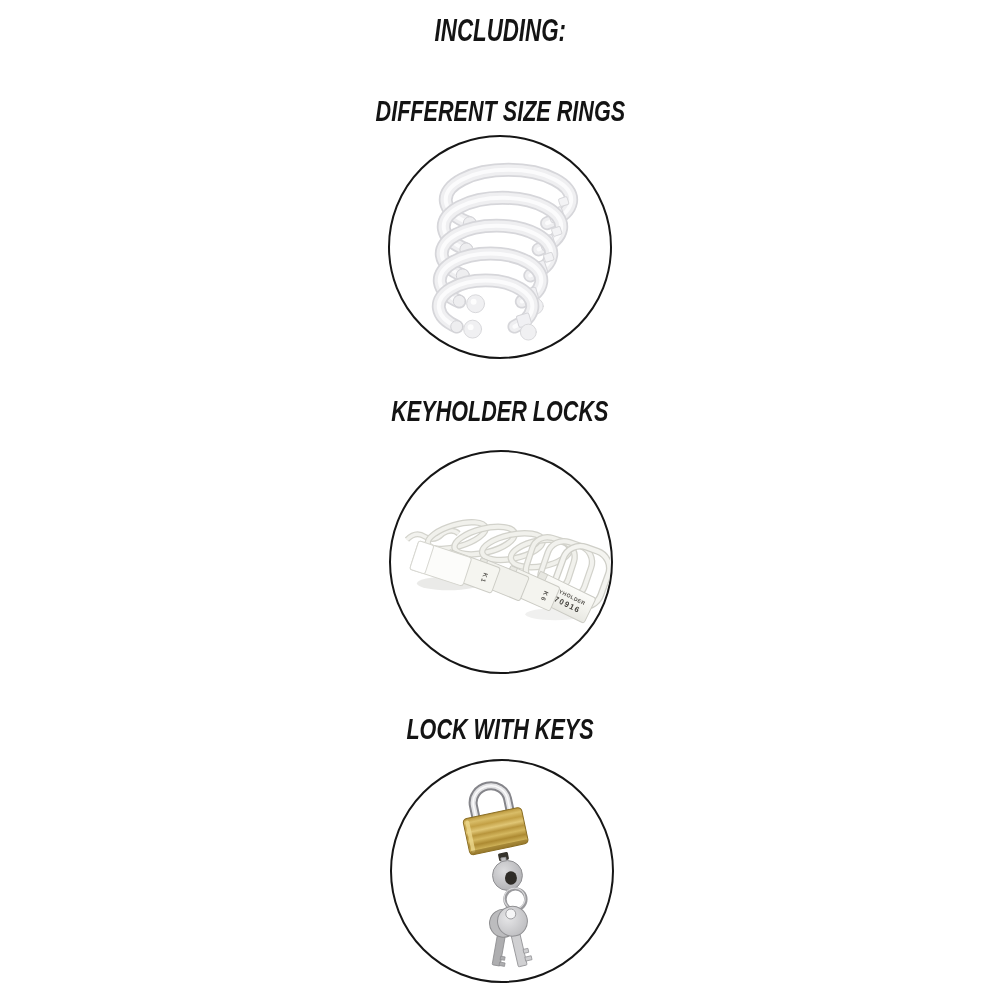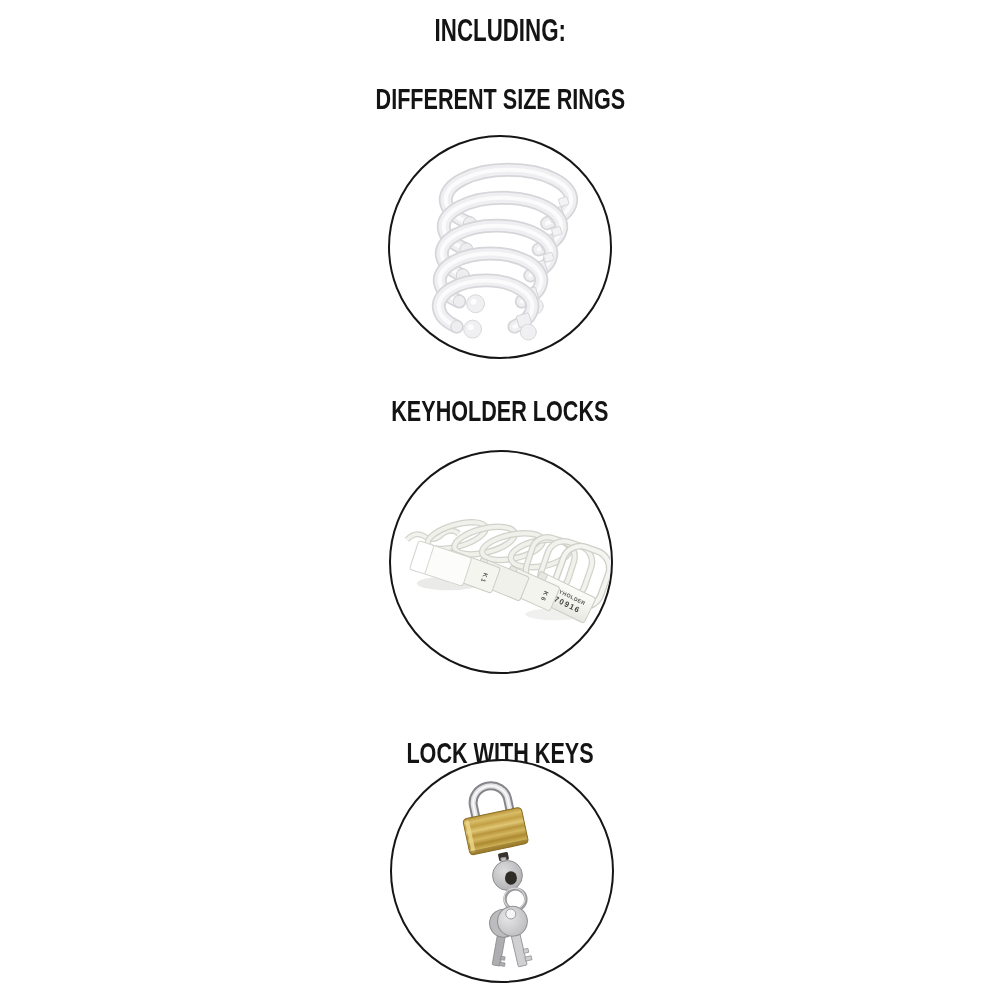--- a/index.html
+++ b/index.html
@@ -1,32 +1,32 @@
 <!DOCTYPE html>
 <html><head>
 <meta charset="utf-8">
 <style>
   html,body{margin:0;padding:0;background:#ffffff;}
   body{width:1000px;height:1000px;position:relative;overflow:hidden;
        font-family:"Liberation Sans",sans-serif;}
-  .title-row{position:absolute;left:0;right:0;text-align:center;white-space:nowrap;}
+  .title-row{position:absolute;left:0;right:0;text-align:center;white-space:nowrap;font-style:italic;}
   .condensed{display:inline-block;transform:scaleX(0.72);transform-origin:50% 50%;
              font-weight:700;color:#141414;letter-spacing:0px;line-height:1;}
   .heading{font-size:31px;}
   .section-title{font-size:30px;}
   .photo-circle{position:absolute;width:224px;height:224px;border:2.5px solid #161616;
                 border-radius:50%;box-sizing:border-box;overflow:hidden;background:#ffffff;}
   .photo-circle svg{display:block;width:219px;height:219px;}
   #circle-rings{left:388px;top:135px;}
   #circle-locks{left:389px;top:450px;}
   #circle-padlock{left:390px;top:759px;}
   #title-heading{top:15px;}
-  #title-rings{top:84px;}
+  #title-rings{top:96px;}
   #title-locks{top:396px;}
-  #title-padlock{top:714px;margin-top:24px;}
+  #title-padlock{top:714px;}
   svg text{font-family:"Liberation Sans",sans-serif;}
 </style>
 </head>
 <body>
 
 <div class="title-row" id="title-heading">
   <span class="condensed heading">INCLUDING:</span>
 </div>
 
 <div class="title-row" id="title-rings">

